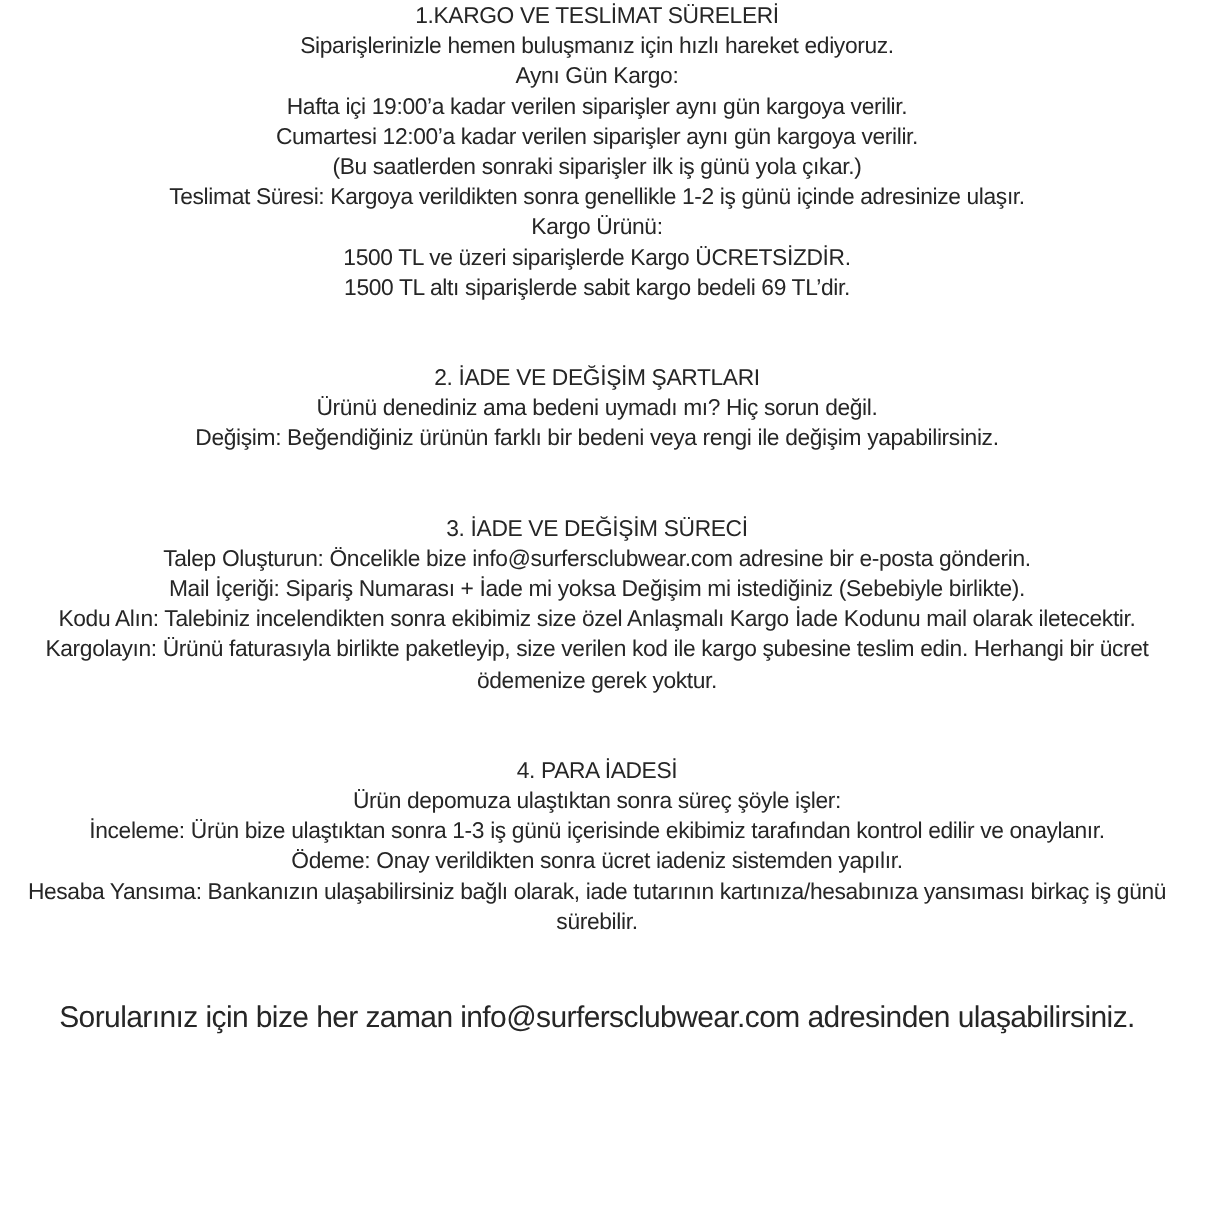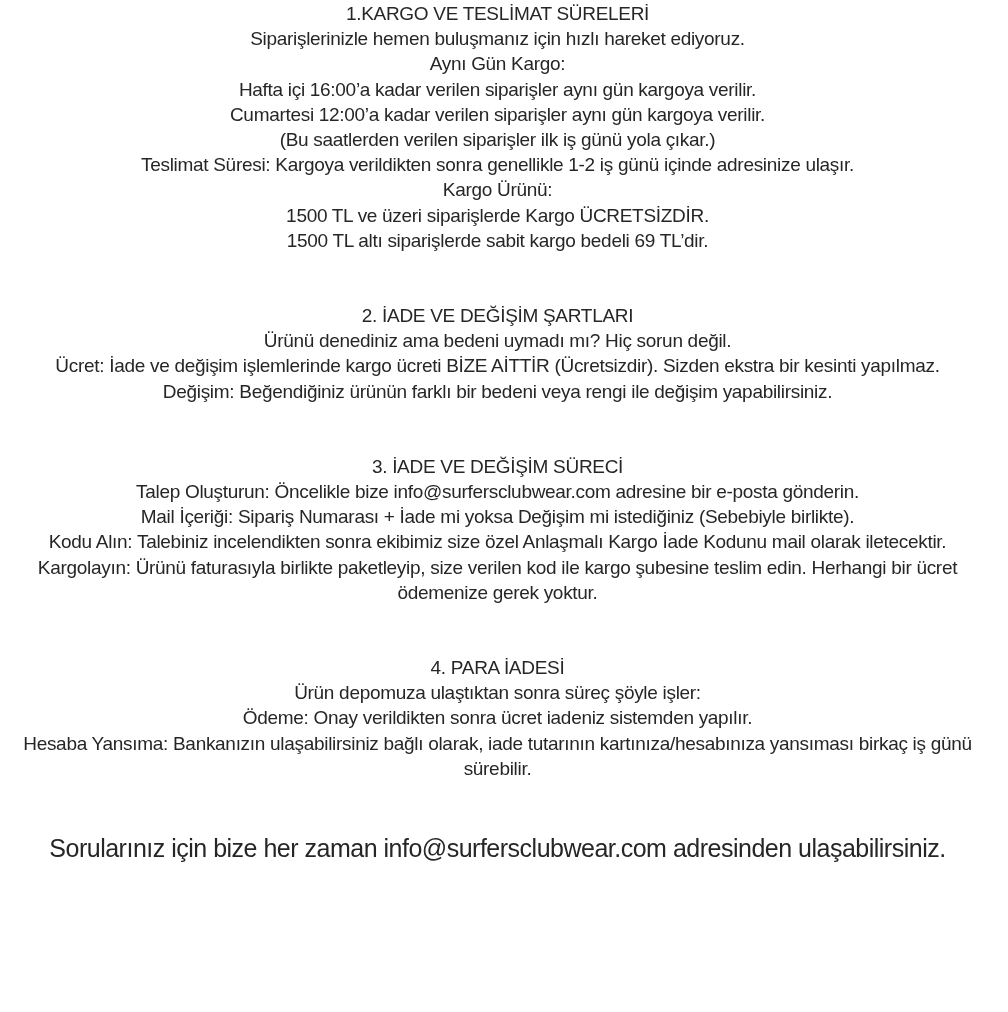--- a/index.html
+++ b/index.html
@@ -36,46 +36,46 @@
 </style>
 </head>
 <body>
 
 <div class="doc">
 
   <section class="policy-section">
     <div class="section-title">1.KARGO VE TESLİMAT SÜRELERİ</div>
     <div class="policy-line">Siparişlerinizle hemen buluşmanız için hızlı hareket ediyoruz.</div>
     <div class="policy-line">Aynı Gün Kargo:</div>
-    <div class="policy-line">Hafta içi 16:00’a kadar verilen siparişler aynı gün kargoya verilir.</div>
+    <div class="policy-line">Hafta içi 19:00’a kadar verilen siparişler aynı gün kargoya verilir.</div>
     <div class="policy-line">Cumartesi 12:00’a kadar verilen siparişler aynı gün kargoya verilir.</div>
-    <div class="policy-line">(Bu saatlerden verilen siparişler ilk iş günü yola çıkar.)</div>
+    <div class="policy-line">(Bu saatlerden sonraki siparişler ilk iş günü yola çıkar.)</div>
     <div class="policy-line">Teslimat Süresi: Kargoya verildikten sonra genellikle 1-2 iş günü içinde adresinize ulaşır.</div>
     <div class="policy-line">Kargo Ürünü:</div>
     <div class="policy-line">1500 TL ve üzeri siparişlerde Kargo ÜCRETSİZDİR.</div>
     <div class="policy-line">1500 TL altı siparişlerde sabit kargo bedeli 69 TL’dir.</div>
   </section>
 
   <section class="policy-section">
     <div class="section-title">2. İADE VE DEĞİŞİM ŞARTLARI</div>
     <div class="policy-line">Ürünü denediniz ama bedeni uymadı mı? Hiç sorun değil.</div>
-    <div class="policy-line">Ücret: İade ve değişim işlemlerinde kargo ücreti BİZE AİTTİR (Ücretsizdir). Sizden ekstra bir kesinti yapılmaz.</div>
     <div class="policy-line">Değişim: Beğendiğiniz ürünün farklı bir bedeni veya rengi ile değişim yapabilirsiniz.</div>
   </section>
 
   <section class="policy-section">
     <div class="section-title">3. İADE VE DEĞİŞİM SÜRECİ</div>
     <div class="policy-line">Talep Oluşturun: Öncelikle bize info@surfersclubwear.com adresine bir e-posta gönderin.</div>
     <div class="policy-line">Mail İçeriği: Sipariş Numarası + İade mi yoksa Değişim mi istediğiniz (Sebebiyle birlikte).</div>
     <div class="policy-line">Kodu Alın: Talebiniz incelendikten sonra ekibimiz size özel Anlaşmalı Kargo İade Kodunu mail olarak iletecektir.</div>
     <div class="policy-line">Kargolayın: Ürünü faturasıyla birlikte paketleyip, size verilen kod ile kargo şubesine teslim edin. Herhangi bir ücret ödemenize gerek yoktur.</div>
   </section>
 
   <section class="policy-section">
     <div class="section-title">4. PARA İADESİ</div>
     <div class="policy-line">Ürün depomuza ulaştıktan sonra süreç şöyle işler:</div>
+    <div class="policy-line">İnceleme: Ürün bize ulaştıktan sonra 1-3 iş günü içerisinde ekibimiz tarafından kontrol edilir ve onaylanır.</div>
     <div class="policy-line">Ödeme: Onay verildikten sonra ücret iadeniz sistemden yapılır.</div>
     <div class="policy-line">Hesaba Yansıma: Bankanızın ulaşabilirsiniz bağlı olarak, iade tutarının kartınıza/hesabınıza yansıması birkaç iş günü sürebilir.</div>
   </section>
 
   <div class="footer-note">Sorularınız için bize her zaman info@surfersclubwear.com adresinden ulaşabilirsiniz.</div>
 
 </div>
 
 </body></html>

